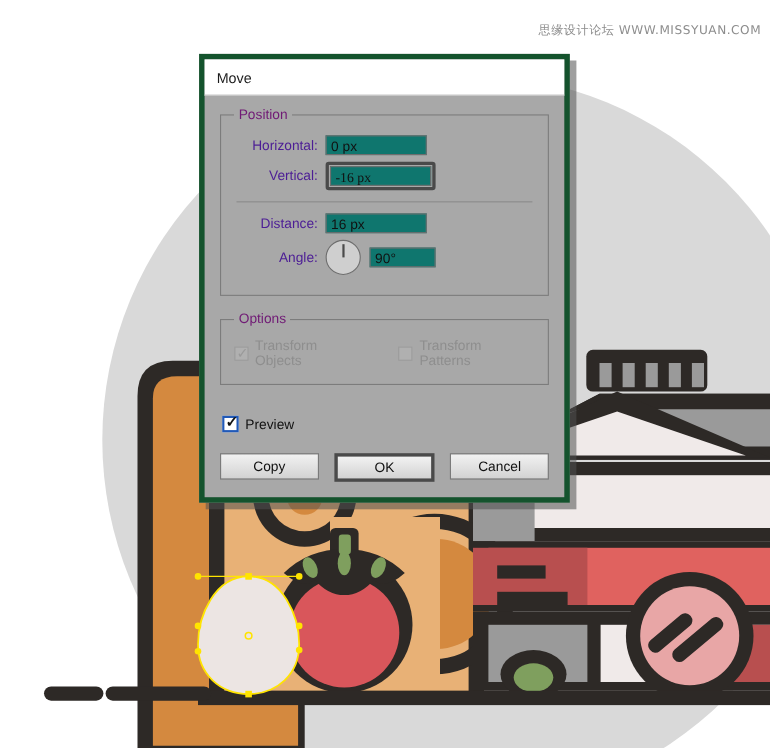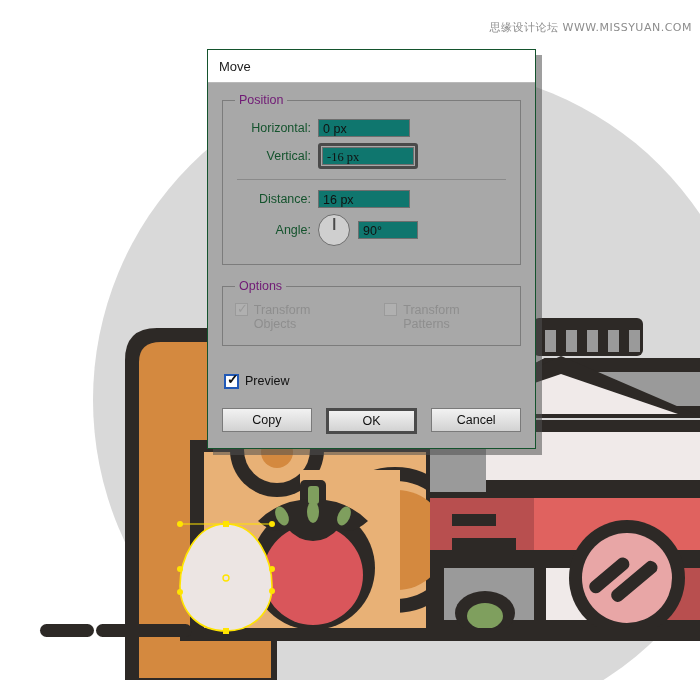--- a/index.html
+++ b/index.html
@@ -26,25 +26,25 @@
     font-family: "DejaVu Sans", sans-serif;
     white-space: nowrap;
   }
 
   
   #illus { position: absolute; inset: 0; }
 
   
   #dialog {
     position: absolute;
-    left: 207px; top: 49px;
+    left: 181px; top: 49px;
     width: 327px;
     background: #a8a8a8;
     box-shadow: 6px 6px 0 0 rgba(80,80,80,0.55);
-    border: 1px solid #14532d;
+    border: 5px solid #14532d;
     font-size: 12.5px;
     color: #111;
   }
   #titlebar {
     height: 32px;
     background: #ffffff;
     display: flex; align-items: center;
     padding-left: 11px;
     border-bottom: 1px solid #b9b9b9;
     font-size: 13px;
@@ -66,21 +66,21 @@
 
   .row {
     display: flex; align-items: center;
     margin: 6px 0;
   }
   .row .lbl {
     width: 76px;
     text-align: right;
     padding-right: 7px;
     font-size: 12.5px;
-    color: #14532d;
+    color: #4c1d95;
     white-space: nowrap;
   }
   .field {
     background: #0f766e;
     border: 1px solid #6e6e6e;
     height: 18px;
     line-height: 18px;
     padding: 0 4px;
     font-size: 12.5px;
     color: #111;
@@ -112,21 +112,21 @@
   .dial .needle {
     position: absolute;
     left: 50%; top: 3px;
     width: 1.5px; height: 12px;
     background: #4a4a4a;
     transform: translateX(-50%);
   }
 
   .optrow { display: flex; align-items: center; gap: 30px; padding-top: 4px; }
   .chk {
-    display: inline-flex; 
+    display: inline-flex; align-items: center;
     font-size: 12.5px;
   }
   .chk .box {
     width: 13px; height: 13px;
     border: 1px solid #9a9a9a;
     background: #b0b0b0;
     margin-right: 6px;
     position: relative;
     box-sizing: border-box;
   }

